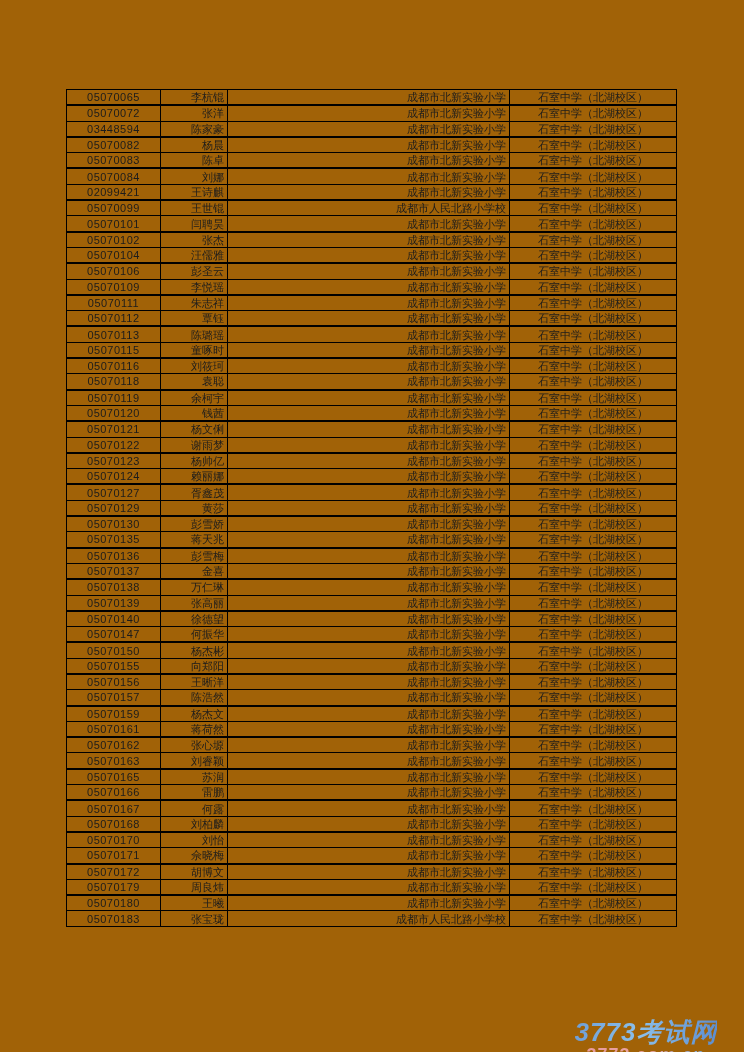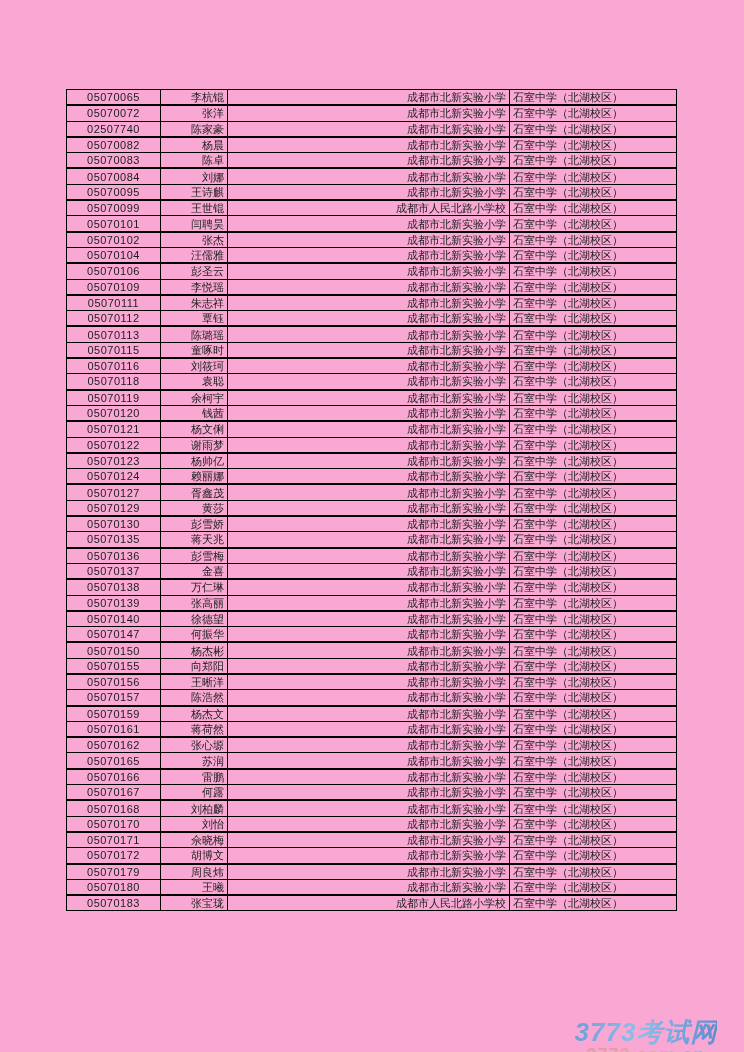--- a/index.html
+++ b/index.html
@@ -5,21 +5,21 @@
   html, body {
     margin: 0;
     padding: 0;
     background: #ffffff;
     font-family: "Liberation Sans", sans-serif;
   }
   .page {
     position: relative;
     width: 744px;
     height: 1052px;
-    background: #f9a8d4;
+    background: #a16207;
     overflow: hidden;
   }
   table.roster {
     position: absolute;
     left: 66px;
     top: 89px;
     width: 588px;
     border-collapse: collapse;
     table-layout: fixed;
   }
@@ -32,21 +32,21 @@
     color: #1c1c1c;
     white-space: nowrap;
     overflow: hidden;
   }
   table.roster tr:nth-child(even) td {
     border-top-width: 2px;
   }
   table.roster td.col-id     { width: 87px;  text-align: center; letter-spacing: 0.5px; }
   table.roster td.col-name   { width: 60px;  text-align: right; }
   table.roster td.col-school { width: 275px; text-align: right; }
-  table.roster td.col-middle { width: 160px; text-align: left; }
+  table.roster td.col-middle { width: 160px; text-align: center; }
   .watermark {
     position: absolute;
     top: 1019px;
     right: 8px;
     width: 180px;
     text-align: center;
     user-select: none;
   }
   .watermark .wm-title {
     display: inline-block;
@@ -86,21 +86,21 @@
           <td class="col-school">成都市北新实验小学</td>
           <td class="col-middle">石室中学（北湖校区）</td>
         </tr>
         <tr>
           <td class="col-id">05070072</td>
           <td class="col-name">张洋</td>
           <td class="col-school">成都市北新实验小学</td>
           <td class="col-middle">石室中学（北湖校区）</td>
         </tr>
         <tr>
-          <td class="col-id">02507740</td>
+          <td class="col-id">03448594</td>
           <td class="col-name">陈家豪</td>
           <td class="col-school">成都市北新实验小学</td>
           <td class="col-middle">石室中学（北湖校区）</td>
         </tr>
         <tr>
           <td class="col-id">05070082</td>
           <td class="col-name">杨晨</td>
           <td class="col-school">成都市北新实验小学</td>
           <td class="col-middle">石室中学（北湖校区）</td>
         </tr>
@@ -110,21 +110,21 @@
           <td class="col-school">成都市北新实验小学</td>
           <td class="col-middle">石室中学（北湖校区）</td>
         </tr>
         <tr>
           <td class="col-id">05070084</td>
           <td class="col-name">刘娜</td>
           <td class="col-school">成都市北新实验小学</td>
           <td class="col-middle">石室中学（北湖校区）</td>
         </tr>
         <tr>
-          <td class="col-id">05070095</td>
+          <td class="col-id">02099421</td>
           <td class="col-name">王诗麒</td>
           <td class="col-school">成都市北新实验小学</td>
           <td class="col-middle">石室中学（北湖校区）</td>
         </tr>
         <tr>
           <td class="col-id">05070099</td>
           <td class="col-name">王世锟</td>
           <td class="col-school">成都市人民北路小学校</td>
           <td class="col-middle">石室中学（北湖校区）</td>
         </tr>
@@ -322,20 +322,26 @@
         </tr>
         <tr>
           <td class="col-id">05070161</td>
           <td class="col-name">蒋荷然</td>
           <td class="col-school">成都市北新实验小学</td>
           <td class="col-middle">石室中学（北湖校区）</td>
         </tr>
         <tr>
           <td class="col-id">05070162</td>
           <td class="col-name">张心塬</td>
+          <td class="col-school">成都市北新实验小学</td>
+          <td class="col-middle">石室中学（北湖校区）</td>
+        </tr>
+        <tr>
+          <td class="col-id">05070163</td>
+          <td class="col-name">刘睿颖</td>
           <td class="col-school">成都市北新实验小学</td>
           <td class="col-middle">石室中学（北湖校区）</td>
         </tr>
         <tr>
           <td class="col-id">05070165</td>
           <td class="col-name">苏润</td>
           <td class="col-school">成都市北新实验小学</td>
           <td class="col-middle">石室中学（北湖校区）</td>
         </tr>
         <tr>

